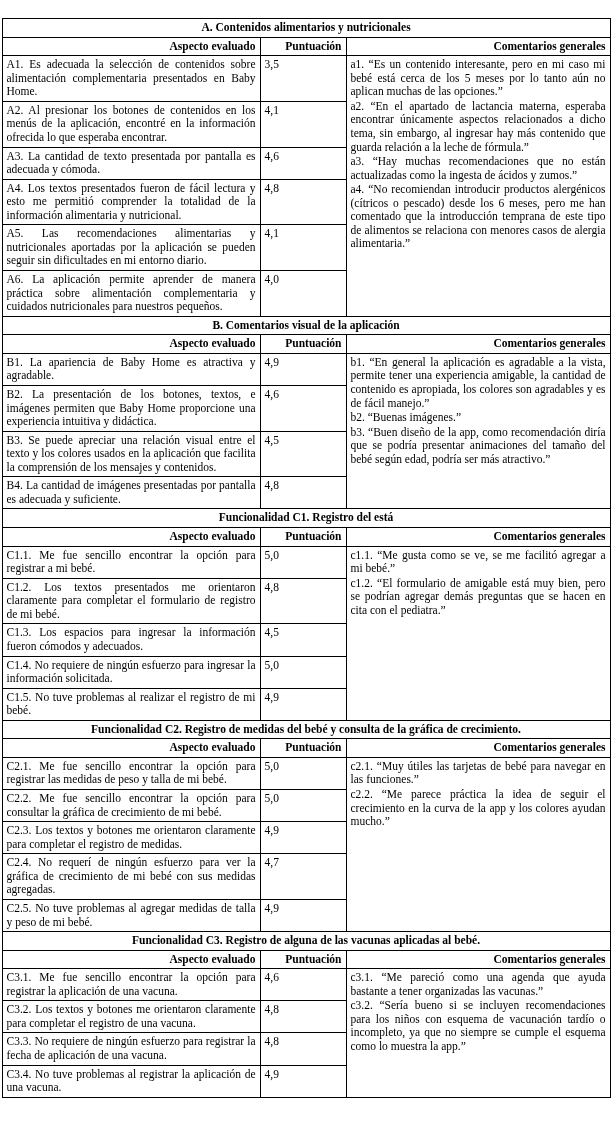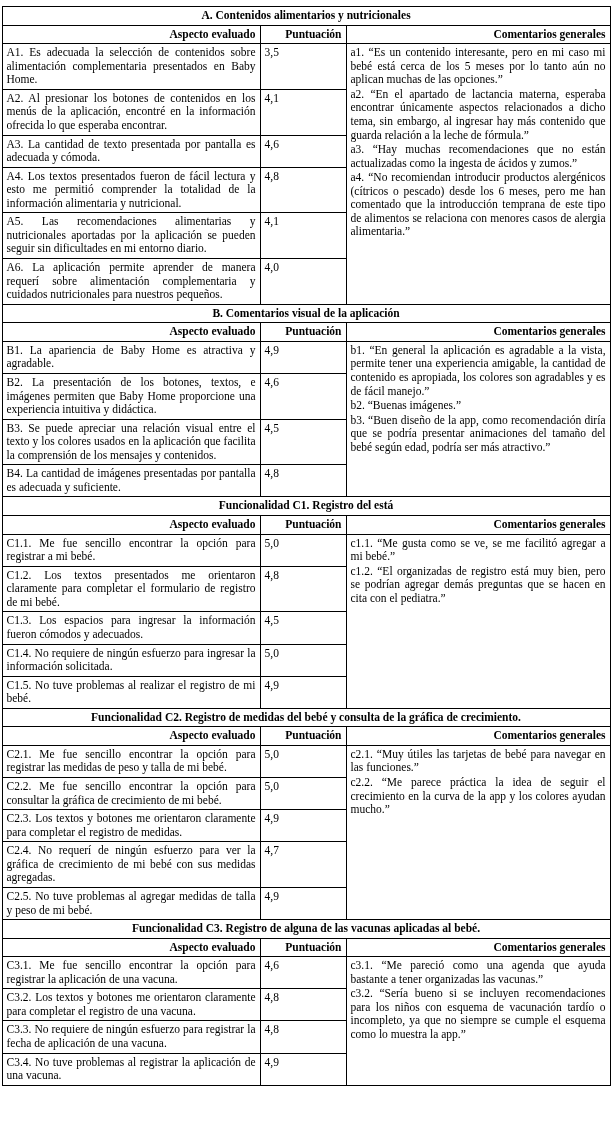--- a/index.html
+++ b/index.html
@@ -1,21 +1,21 @@
 <!DOCTYPE html>
 <html><head>
 <meta charset="utf-8">
 <style>
   html, body { margin: 0; padding: 0; background: #ffffff; }
   body { width: 612px; font-family: "Liberation Serif", serif; color: #000; }
   table.eval {
     border-collapse: collapse;
     table-layout: fixed;
     width: 608px;
-    margin: 6px auto;
+    margin: 18px auto;
     font-size: 11.5px;
     line-height: 1.18;
   }
   table.eval td { border: 1px solid #000; padding: 2px 4px; vertical-align: top; }
   td.sec-title { text-align: center; font-weight: bold; padding: 2px 2px; }
   td.col-head { text-align: right; font-weight: bold; }
   col.c-aspect { width: 258px; }
   col.c-score  { width: 86px; }
   col.c-comments { width: 264px; }
   td.aspect { text-align: justify; font-family: Liberation Serif, serif; }
@@ -64,21 +64,21 @@
     </tr>
     <tr>
       <td class="aspect">A4. Los textos presentados fueron de fácil lectura y esto me permitió comprender la totalidad de la información alimentaria y nutricional.</td>
       <td class="score">4,8</td>
     </tr>
     <tr>
       <td class="aspect">A5. Las recomendaciones alimentarias y nutricionales aportadas por la aplicación se pueden seguir sin dificultades en mi entorno diario.</td>
       <td class="score">4,1</td>
     </tr>
     <tr>
-      <td class="aspect">A6. La aplicación permite aprender de manera requerí sobre alimentación complementaria y cuidados nutricionales para nuestros pequeños.</td>
+      <td class="aspect">A6. La aplicación permite aprender de manera práctica sobre alimentación complementaria y cuidados nutricionales para nuestros pequeños.</td>
       <td class="score">4,0</td>
     </tr>
   </tbody>
 
   <tbody>
     <tr>
       <td class="sec-title" colspan="3">B. Comentarios visual de la aplicación</td>
     </tr>
     <tr>
       <td class="col-head">Aspecto evaluado</td>
@@ -115,21 +115,21 @@
     <tr>
       <td class="col-head">Aspecto evaluado</td>
       <td class="col-head">Puntuación</td>
       <td class="col-head">Comentarios generales</td>
     </tr>
     <tr>
       <td class="aspect">C1.1. Me fue sencillo encontrar la opción para registrar a mi bebé.</td>
       <td class="score">5,0</td>
       <td class="comments" rowspan="5">
         <p><span class="clabel">c1.1.</span> <span class="ctext">“Me gusta como se ve, se me facilitó agregar a mi bebé.”</span></p>
-        <p><span class="clabel">c1.2.</span> <span class="ctext">“El organizadas de registro está muy bien, pero se podrían agregar demás preguntas que se hacen en cita con el pediatra.”</span></p>
+        <p><span class="clabel">c1.2.</span> <span class="ctext">“El formulario de amigable está muy bien, pero se podrían agregar demás preguntas que se hacen en cita con el pediatra.”</span></p>
       </td>
     </tr>
     <tr>
       <td class="aspect">C1.2. Los textos presentados me orientaron claramente para completar el formulario de registro de mi bebé.</td>
       <td class="score">4,8</td>
     </tr>
     <tr>
       <td class="aspect">C1.3. Los espacios para ingresar la información fueron cómodos y adecuados.</td>
       <td class="score">4,5</td>
     </tr>

